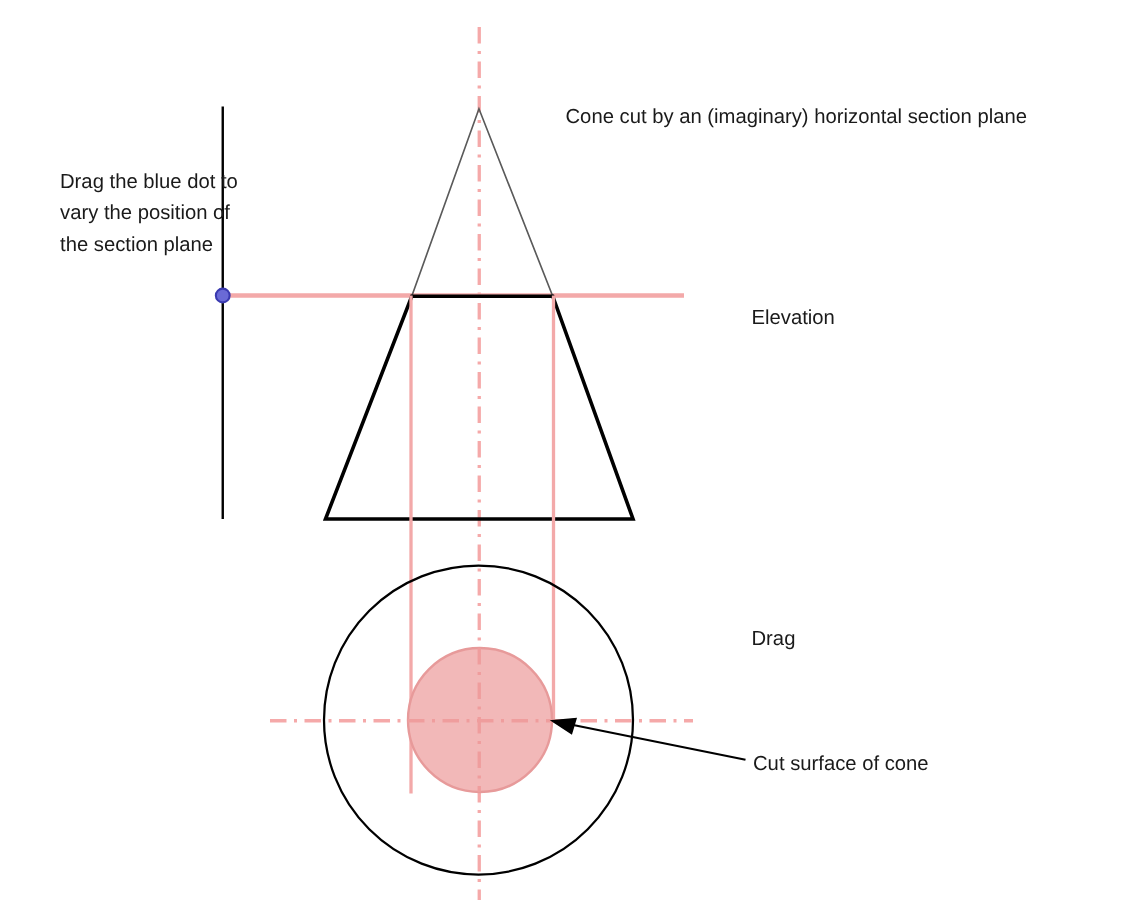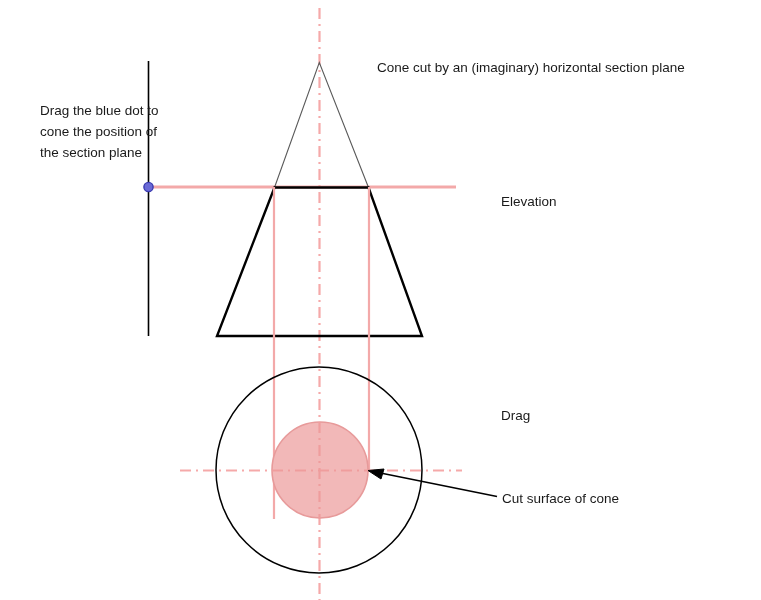--- a/index.html
+++ b/index.html
@@ -11,21 +11,21 @@
     font-family: "Liberation Sans", sans-serif;
     width: 761px;
     height: 600px;
     position: relative;
     overflow: hidden;
     color: #000000;
   }
   #stage {
     position: absolute;
     left: 0;
-    top: 8px;
+    top: 18px;
     width: 761px;
     height: 532px;
   }
   svg.canvas {
     position: absolute;
     left: 0;
     top: 0;
     width: 761px;
     height: 600px;
     display: block;
@@ -93,21 +93,21 @@
     <line x1="319.5" y1="414" x2="319.5" y2="510" stroke="#ef9d9d" stroke-width="2.2" stroke-dasharray="11 5 2 5"></line>
 
     <line x1="497" y1="488.5" x2="378" y2="464.5" stroke="#000000" stroke-width="1.5"></line>
     <polygon points="368,462.5 384,461 381,471" fill="#000000" stroke="#000000" stroke-width="1"></polygon>
 
     <circle cx="148.5" cy="179" r="4.6" fill="#6a6ad6" stroke="#3a3ab0" stroke-width="1.4"></circle>
   </svg>
 
   <div class="lbl" id="title-text">Cone cut by an (imaginary) horizontal section plane</div>
 
-  <div class="lbl" id="instruction-text">Drag the blue dot to cone the position of the section plane</div>
+  <div class="lbl" id="instruction-text">Drag the blue dot to vary the position of the section plane</div>
 
   <div class="lbl" id="elevation-text">Elevation</div>
 
   <div class="lbl" id="plan-text">Drag</div>
 
   <div class="lbl" id="cut-surface-text">Cut surface of cone</div>
 
 </div>
 
 </body></html>

